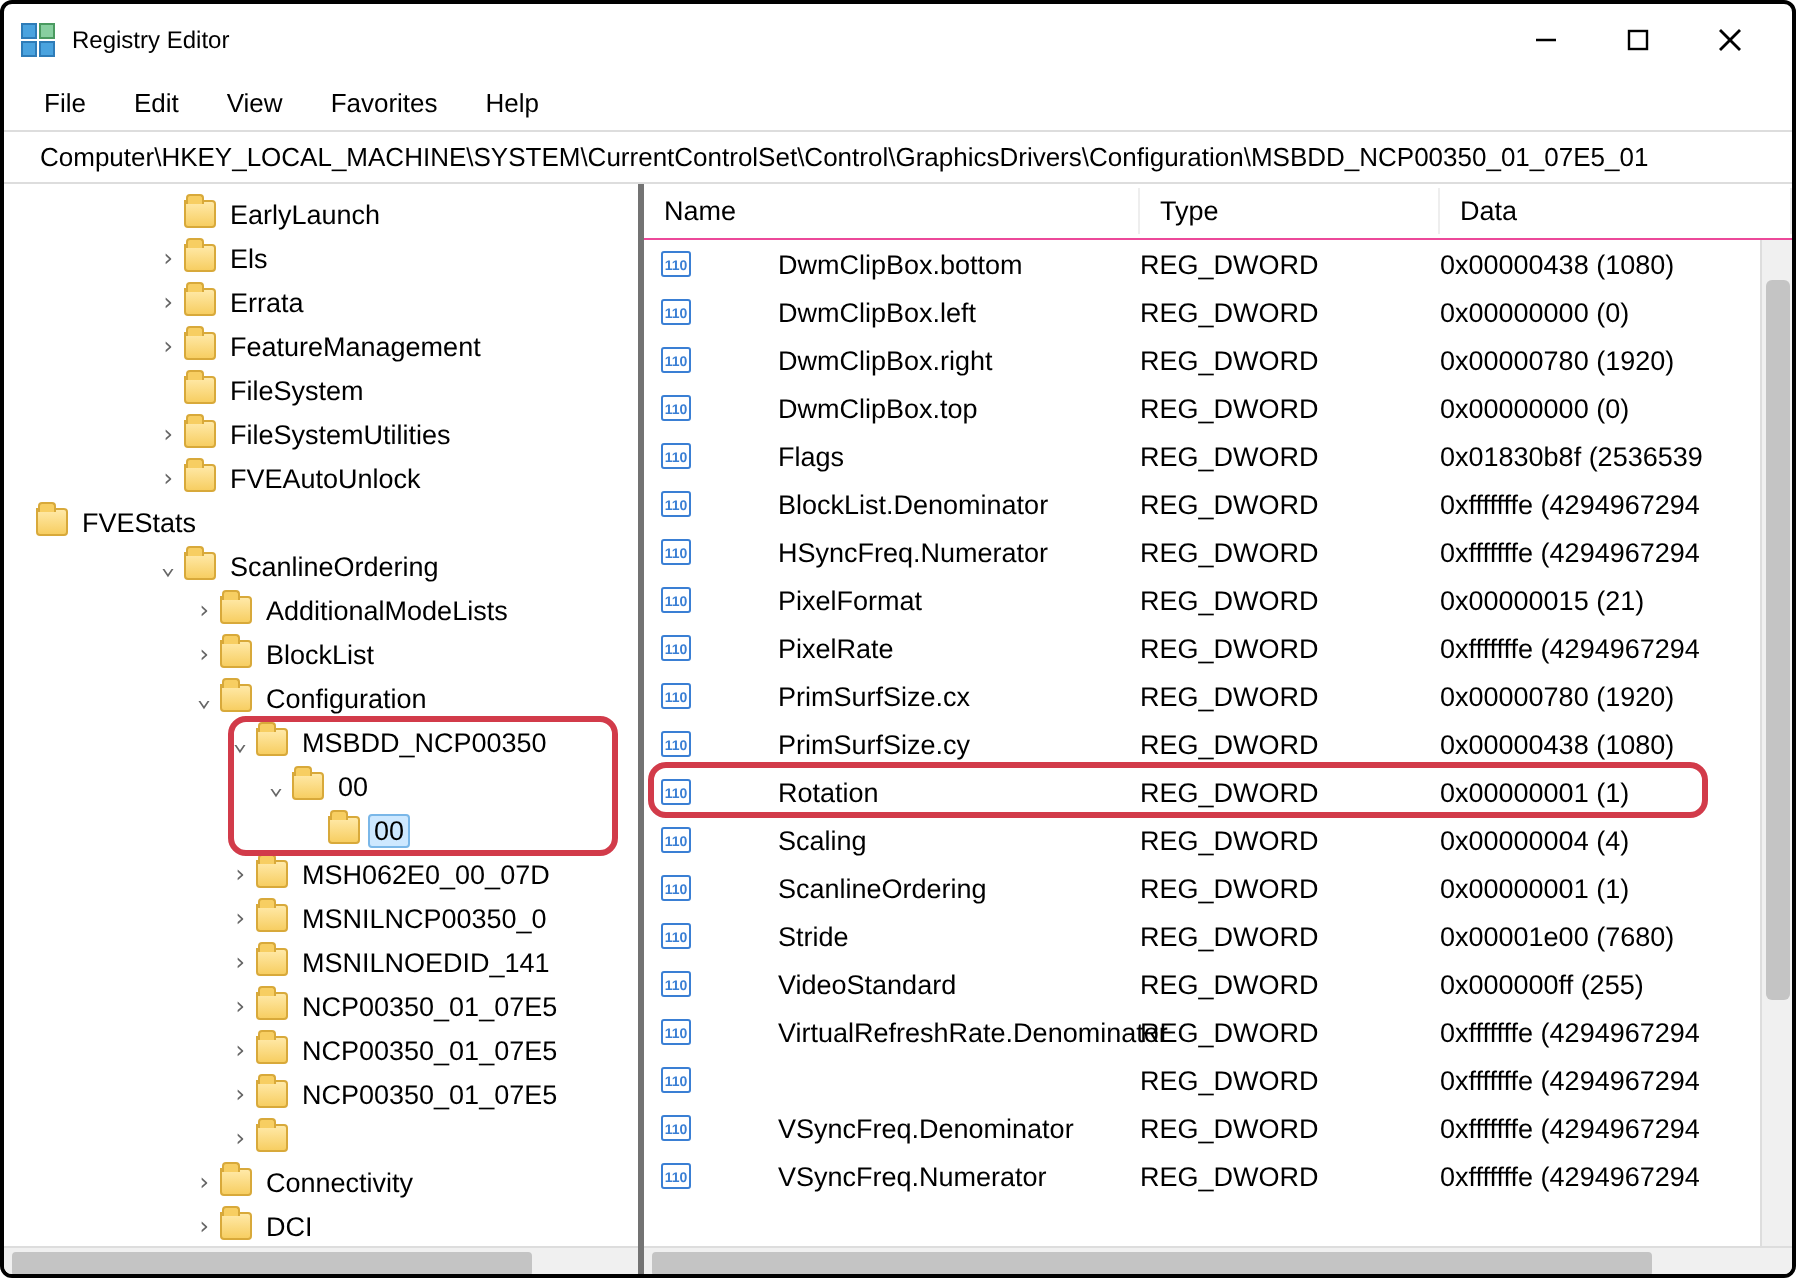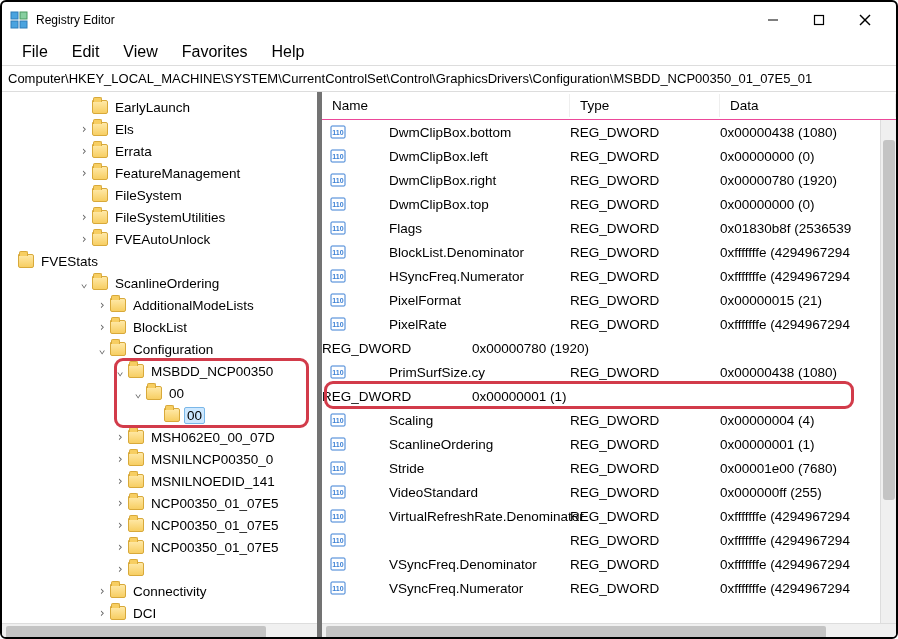--- a/index.html
+++ b/index.html
@@ -7,28 +7,28 @@
 
 
 .titlebar { height: 36px; display: flex; align-items: center; padding: 0 8px; }
 .titlebar .app-icon { width: 18px; height: 18px; margin-right: 8px; display: flex; align-items: center; justify-content: center; }
 .titlebar .title { font-size: 12px; flex: 1; }
 .win-controls { display: flex; gap: 0; }
 .win-btn { width: 46px; height: 32px; display: flex; align-items: center; justify-content: center; font-size: 14px; }
 
 
 .menubar { height: 28px; display: flex; align-items: center; padding: 0 8px; border-bottom: 1px solid #ddd; }
-.menubar .menu-item { padding: 4px 12px; font-size: 16px; }
-
-
-.addressbar { height: 26px; display: flex; align-items: center; padding: 2px 6px; font-size: 13px; border-bottom: 1px solid #ddd; white-space: nowrap; overflow: hidden; }
+.menubar .menu-item { padding: 4px 12px; font-size: 13px; }
+
+
+.addressbar { height: 26px; display: flex; align-items: center; padding: 2px 18px; font-size: 13px; border-bottom: 1px solid #ddd; white-space: nowrap; overflow: hidden; }
 
 
 .main { display: flex; height: calc(639px - 36px - 28px - 26px - 2px); }
-.tree-panel { width: 320px; border-right: 5px solid #737373; overflow: hidden; position: relative; }
+.tree-panel { width: 320px; border-right: 3px solid #737373; overflow: hidden; position: relative; }
 .list-panel { flex: 1; position: relative; overflow: hidden; }
 
 
 .tree { padding-top: 4px; overflow-x: hidden; overflow-y: hidden; height: calc(100% - 16px); position: relative; }
 .tree-row { display: flex; align-items: center; height: 22px; font-size: 13.5px; white-space: nowrap; position: relative; }
 .exp { width: 16px; text-align: center; color: #666; font-size: 12px; font-family: monospace; }
 .folder-ico { width: 16px; height: 14px; margin-right: 4px; display: inline-block; background: linear-gradient(#ffe9a8,#f7ce62); border: 1px solid #d8a93a; border-radius: 0 2px 2px 2px; position: relative; }
 .folder-ico::before { content: ""; position: absolute; top: -4px; left: 0; width: 7px; height: 4px; background: #f7ce62; border: 1px solid #d8a93a; border-bottom: none; border-radius: 2px 2px 0 0; }
 .tree-label { padding: 1px 3px; }
 .selected .tree-label { background: #cde8ff; border: 1px solid #7ab7e8; border-radius: 2px; padding: 0 2px; }
@@ -348,37 +348,55 @@
                   <rect x="1" y="2" width="14" height="12" rx="1" fill="#fff" stroke="#3a7fd4"></rect>
                   <text x="8" y="11" text-anchor="middle" font-size="7" fill="#3a7fd4" font-weight="bold" font-family="Arial">110</text>
                 </svg>
               </span>
               <span>PixelRate</span>
             </div>
             <div class="cell-type">REG_DWORD</div>
             <div class="cell-data">0xfffffffe (4294967294</div>
           </div>
           <div class="val-row">
+            <div class="cell-name">
+              <span class="val-icon">
+                <svg width="16" height="16" viewBox="0 0 16 16">
+                  <rect x="1" y="2" width="14" height="12" rx="1" fill="#fff" stroke="#3a7fd4"></rect>
+                  <text x="8" y="11" text-anchor="middle" font-size="7" fill="#3a7fd4" font-weight="bold" font-family="Arial">110</text>
+                </svg>
+              </span>
+              <span>PrimSurfSize.cx</span>
+            </div>
             <div class="cell-type">REG_DWORD</div>
             <div class="cell-data">0x00000780 (1920)</div>
           </div>
           <div class="val-row">
             <div class="cell-name">
               <span class="val-icon">
                 <svg width="16" height="16" viewBox="0 0 16 16">
                   <rect x="1" y="2" width="14" height="12" rx="1" fill="#fff" stroke="#3a7fd4"></rect>
                   <text x="8" y="11" text-anchor="middle" font-size="7" fill="#3a7fd4" font-weight="bold" font-family="Arial">110</text>
                 </svg>
               </span>
               <span>PrimSurfSize.cy</span>
             </div>
             <div class="cell-type">REG_DWORD</div>
             <div class="cell-data">0x00000438 (1080)</div>
           </div>
           <div class="val-row">
+            <div class="cell-name">
+              <span class="val-icon">
+                <svg width="16" height="16" viewBox="0 0 16 16">
+                  <rect x="1" y="2" width="14" height="12" rx="1" fill="#fff" stroke="#3a7fd4"></rect>
+                  <text x="8" y="11" text-anchor="middle" font-size="7" fill="#3a7fd4" font-weight="bold" font-family="Arial">110</text>
+                </svg>
+              </span>
+              <span>Rotation</span>
+            </div>
             <div class="cell-type">REG_DWORD</div>
             <div class="cell-data">0x00000001 (1)</div>
           </div>
           <div class="val-row">
             <div class="cell-name">
               <span class="val-icon">
                 <svg width="16" height="16" viewBox="0 0 16 16">
                   <rect x="1" y="2" width="14" height="12" rx="1" fill="#fff" stroke="#3a7fd4"></rect>
                   <text x="8" y="11" text-anchor="middle" font-size="7" fill="#3a7fd4" font-weight="bold" font-family="Arial">110</text>
                 </svg>

